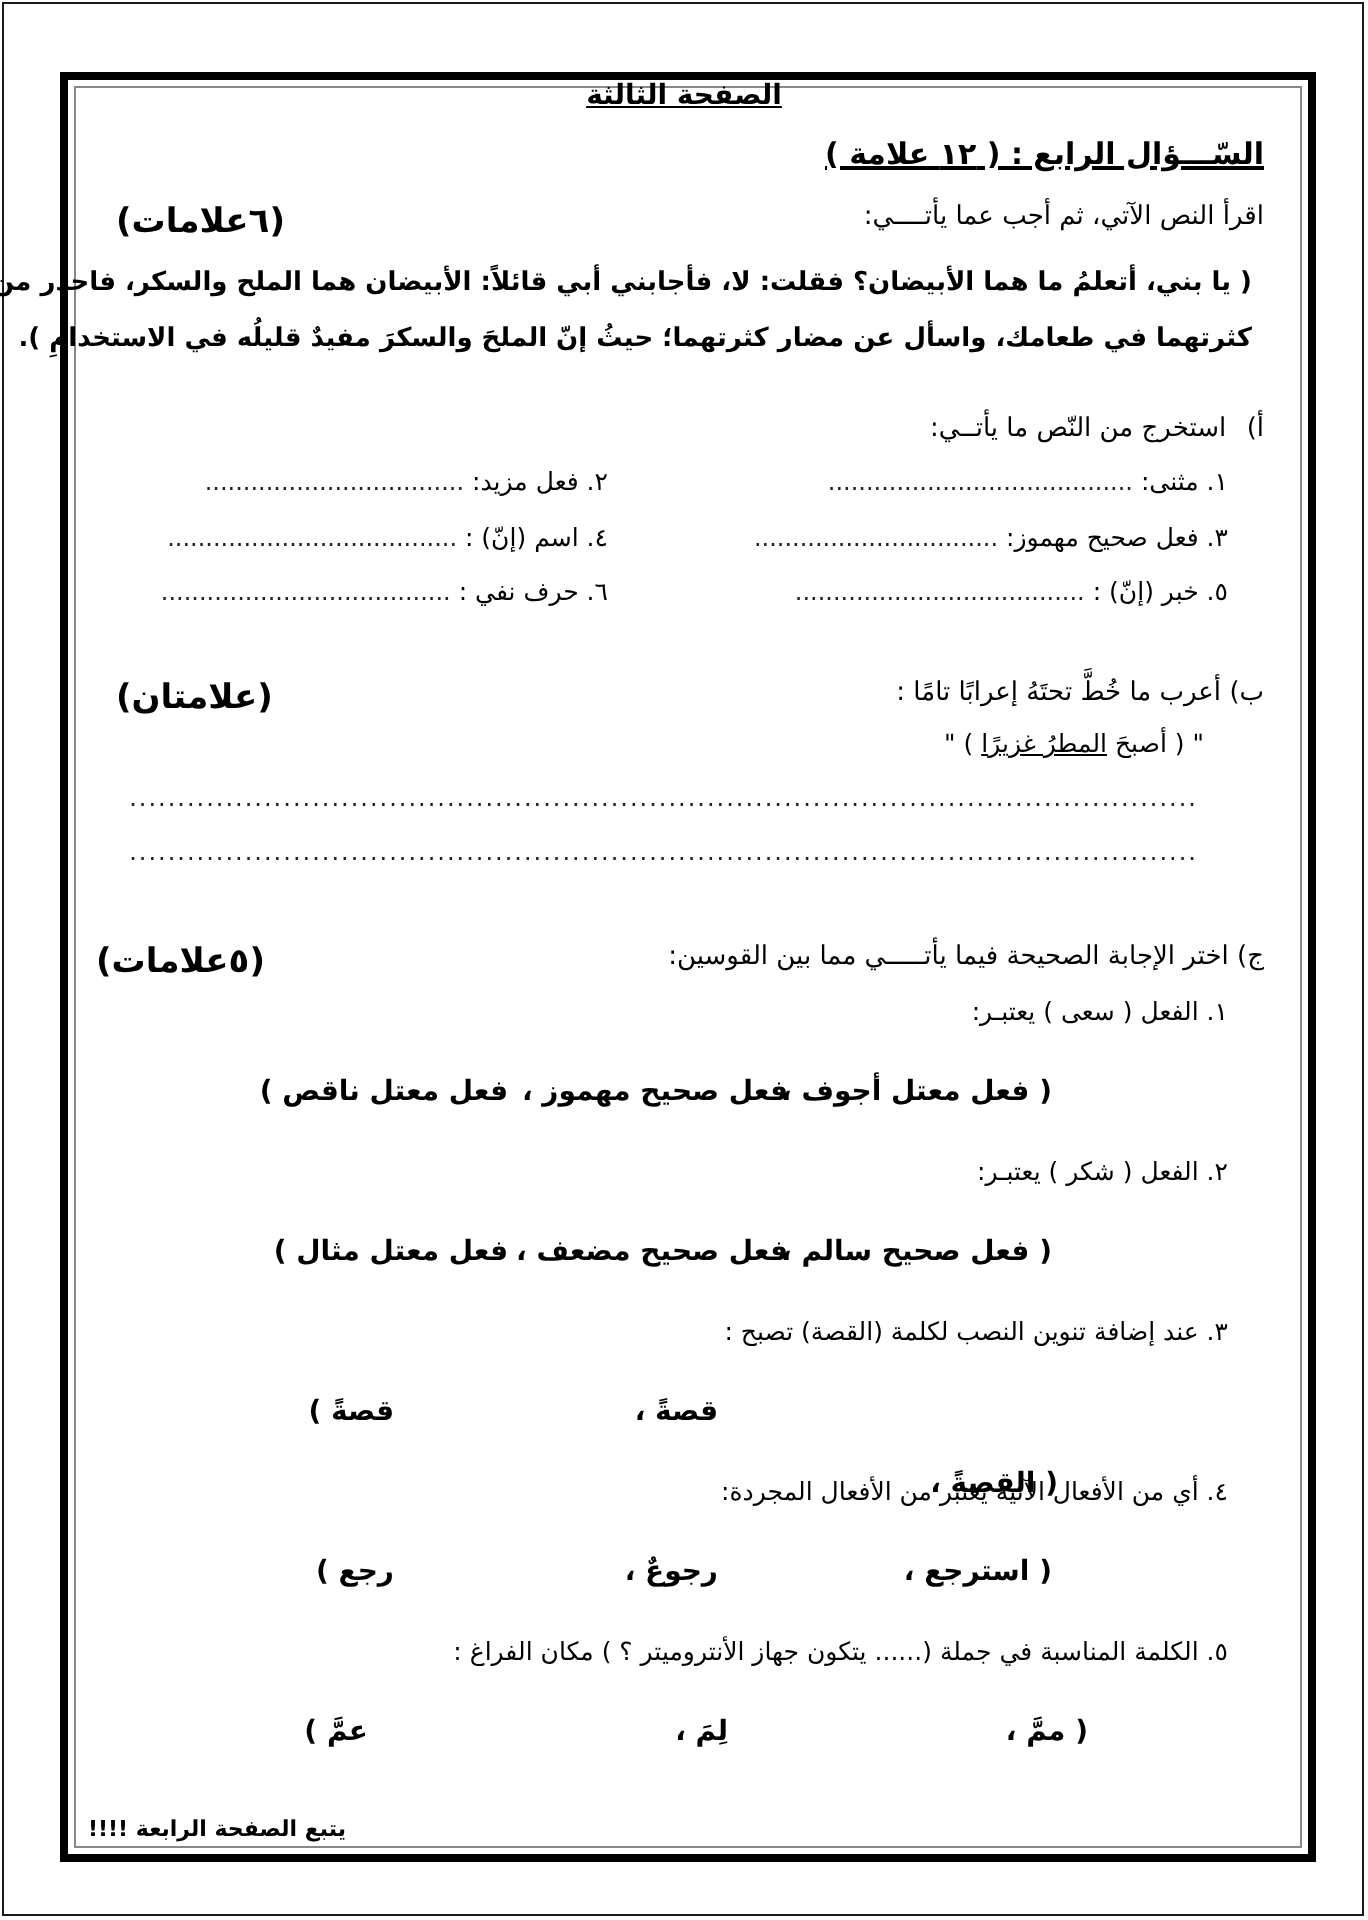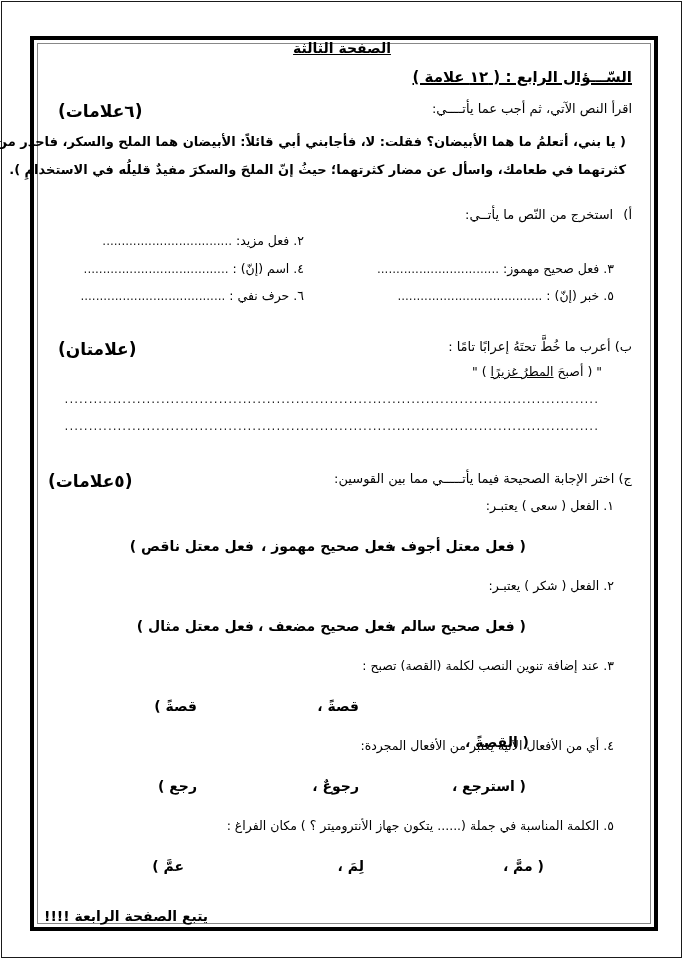--- a/index.html
+++ b/index.html
@@ -25,21 +25,21 @@
   .page-title { top: 40px; left: 0; width: 684px; text-align: center; font-size: 14px; font-weight: bold; text-decoration: underline; direction: rtl; }
   .q-title { top: 68px; right: 52px; font-size: 15px; font-weight: bold; text-decoration: underline; text-decoration-thickness: 2px; }
   .intro { top: 101px; right: 52px; font-size: 13px; }
   .marks { font-size: 17px; font-weight: bold; }
   .para { right: 58px; font-size: 13px; font-weight: bold; }
   .sec { right: 52px; font-size: 13px; }
   .item { font-size: 12.5px; }
   .dots { letter-spacing: 1px; font-size: 12px; color: #222; }
   .choices { font-size: 14px; font-weight: bold; }
   .u { text-decoration: underline; }
-  .footer { top: 908px; left: 44px; font-size: 14px; font-weight: bold; }
+  .footer { top: 908px; left: 44px; font-size: 11px; font-weight: bold; }
 </style>
 </head>
 <body>
 
 <div class="page-edge"></div>
 <div class="frame">
     <div class="frame-inner"></div>
   </div>
 
 <div class="content">
@@ -53,20 +53,24 @@
   <div class="abs marks" style="top:101px; left:58px;">(٦علامات)</div>
 
   <div class="abs para" style="top:134px;">( يا بني، أتعلمُ ما هما الأبيضان؟ فقلت: لا، فأجابني أبي قائلاً: الأبيضان هما الملح والسكر، فاحذر من</div>
   <div class="abs sec" style="top:207px;">
     <span class="b">أ)</span>
     <span class="b" style="margin-right:6px;">استخرج من النّص ما يأتــي:</span>
   </div>
 
   <div class="abs para" style="top:162px;">كثرتهما في طعامك، واسأل عن مضار كثرتهما؛ حيثُ إنّ الملحَ والسكرَ مفيدٌ قليلُه في الاستخدامِ ).</div>
 
+  <div class="abs item" style="top:233px; right:70px;">
+    <span class="b">١. مثنى:</span>
+    <span class="dots">........................................</span>
+  </div>
   <div class="abs item" style="top:233px; right:380px;">
     <span class="b">٢. فعل مزيد:</span>
     <span class="dots">..................................</span>
   </div>
   <div class="abs item" style="top:261px; right:70px;">
     <span class="b">٣. فعل صحيح مهموز:</span>
     <span class="dots">................................</span>
   </div>
   <div class="abs item" style="top:261px; right:380px;">
     <span class="b">٤. اسم (إنّ) :</span>

